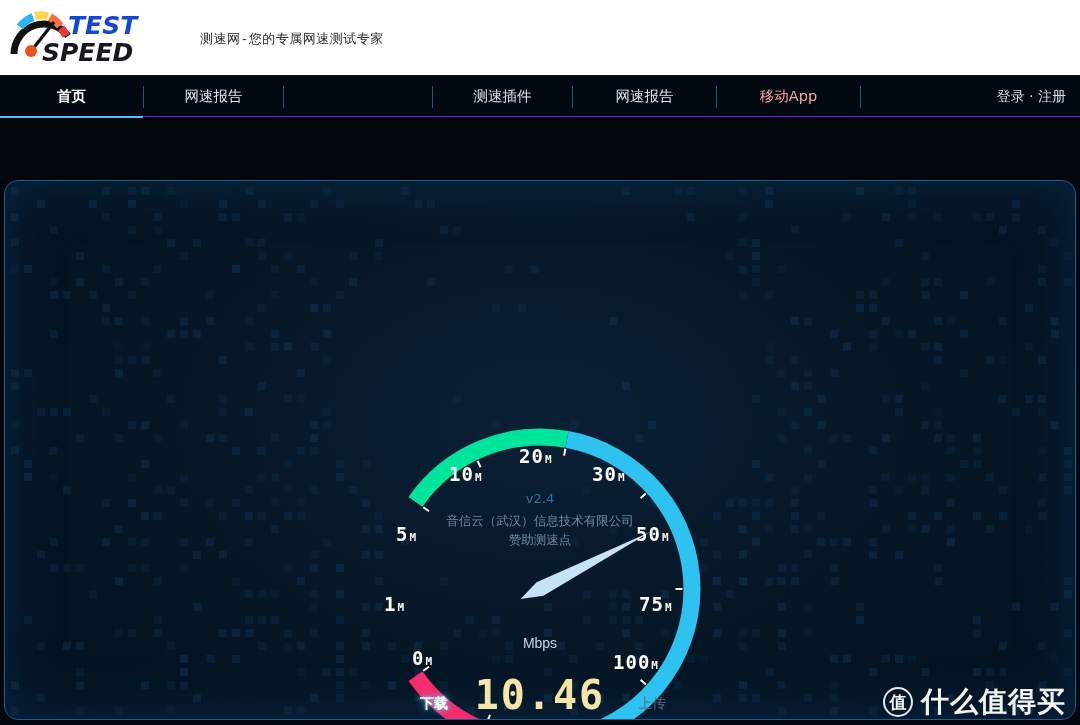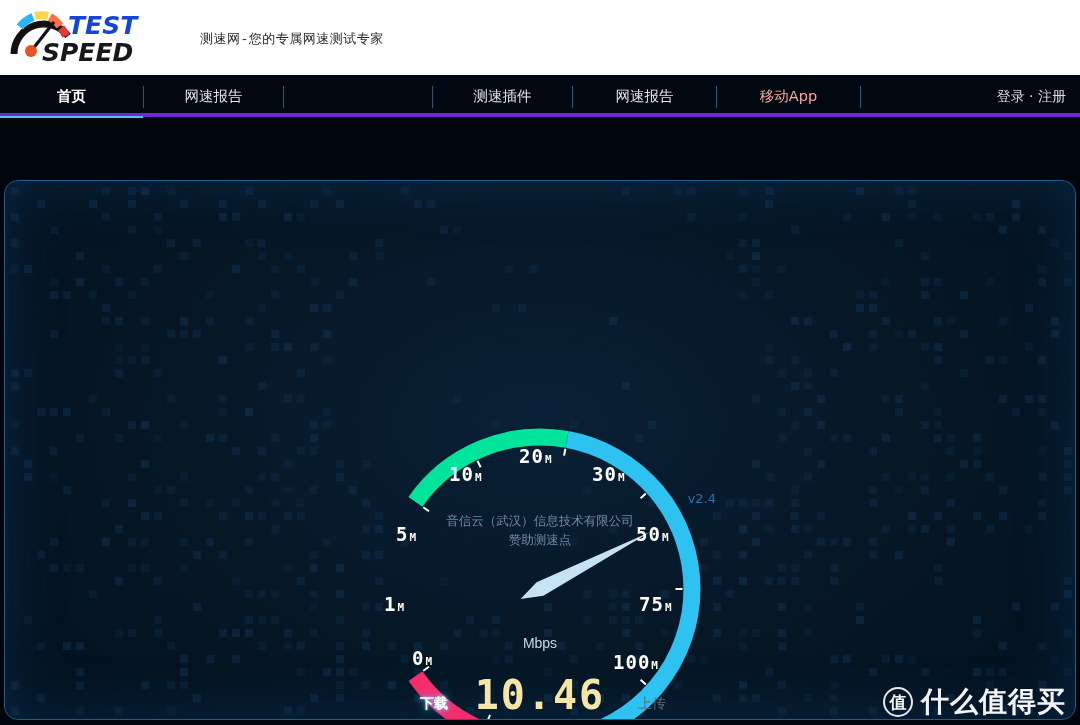--- a/index.html
+++ b/index.html
@@ -26,21 +26,21 @@
   .tagline {
     position: absolute; left: 200px; top: 30px;
     font-size: 13px; color: #2b2b2b; letter-spacing: .5px;
     font-family: Liberation Mono, monospace;
   }
 
   
   .nav {
     position: absolute; left: 0; top: 75px; width: 1080px; height: 42px;
     background: #02080f;
-    border-bottom: 4px solid #6d28d9;
+    border-bottom: 1px solid #6d28d9;
   }
   .nav-inner { position: relative; height: 42px; }
   .nav-item {
     position: absolute; top: 0; height: 42px; line-height: 42px;
     text-align: center; font-size: 14.5px; color: #d9e6f2;
     cursor: pointer; white-space: nowrap;
     font-family: "DejaVu Sans", "Liberation Sans", sans-serif;
   }
   .nav-item.active { color: #ffffff; font-weight: bold; }
   .nav-item.app { color: #fca5a5; }
@@ -86,21 +86,21 @@
     letter-spacing: 1px;
   }
   .tick-lbl .num { font-size: 19px; }
   .tick-lbl .u { font-size: 11px; margin-left: 1px; }
 
   .center-info {
     position: absolute; left: 0; right: 0; top: 78px;
     text-align: center; pointer-events: none;
   }
   .ver { font-size: 13px; color: #2f6fa8; margin-bottom: 5px;
-        font-family: "DejaVu Sans", sans-serif; text-align: right; }
+        font-family: "DejaVu Sans", sans-serif; }
   .sponsor1 { font-size: 12.5px; color: #6f8ba6; line-height: 20px;
         font-family: "DejaVu Sans", sans-serif; }
   .sponsor2 { font-size: 12.5px; color: #6f8ba6; line-height: 20px;
         font-family: Liberation Mono, monospace; }
 
   .mbps-lbl {
     position: absolute; left: 0; right: 0; top: 222px; text-align: center;
     font-size: 14px; color: #c8d6e2;
     font-family: "Liberation Sans", sans-serif;
   }

